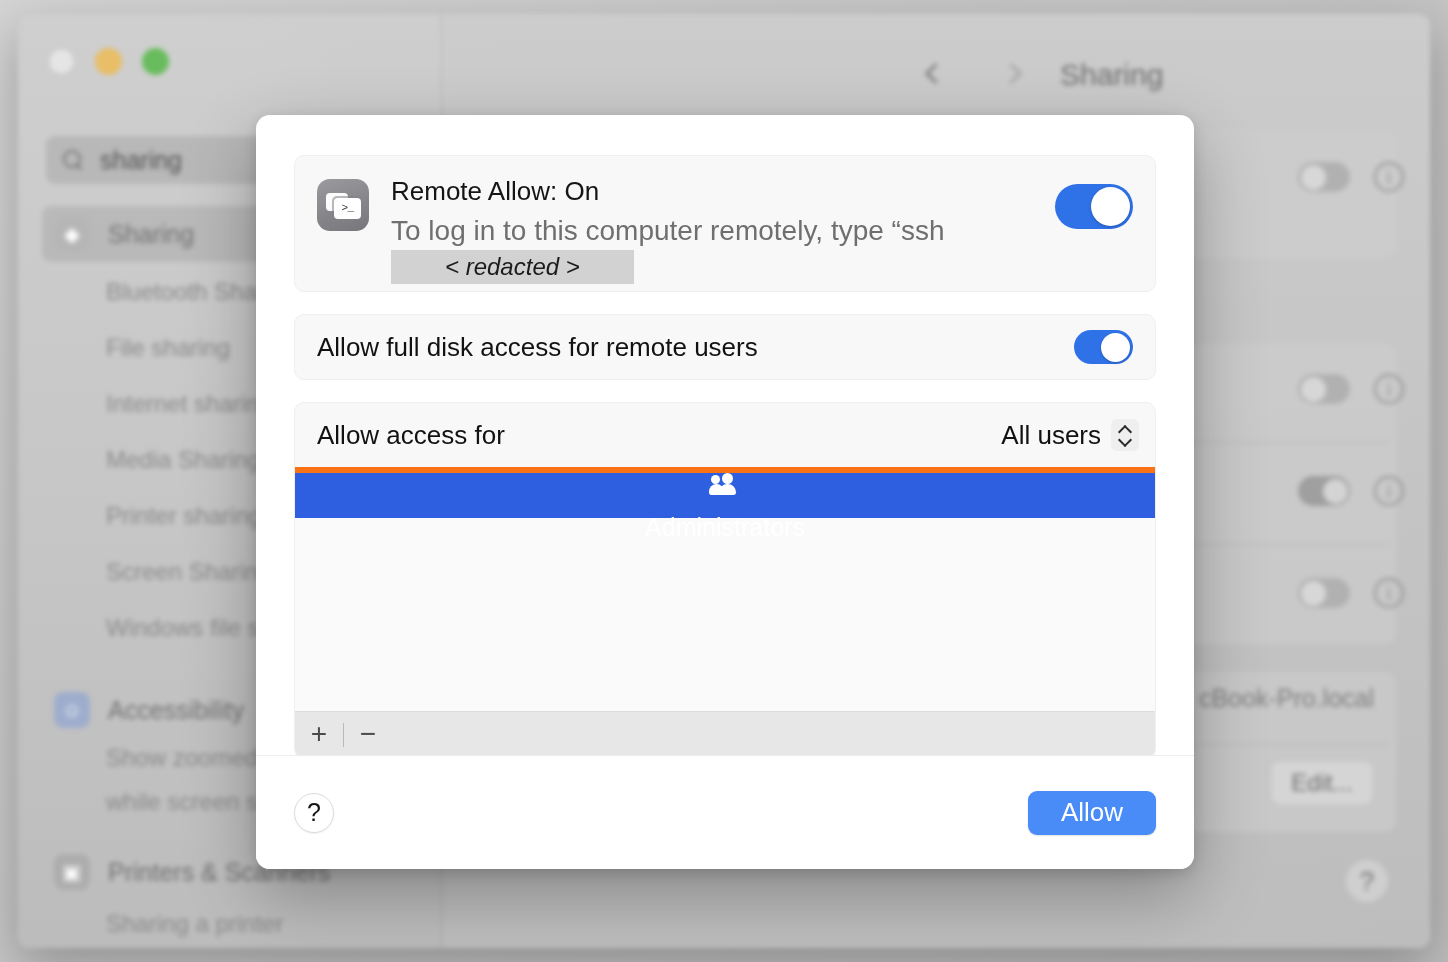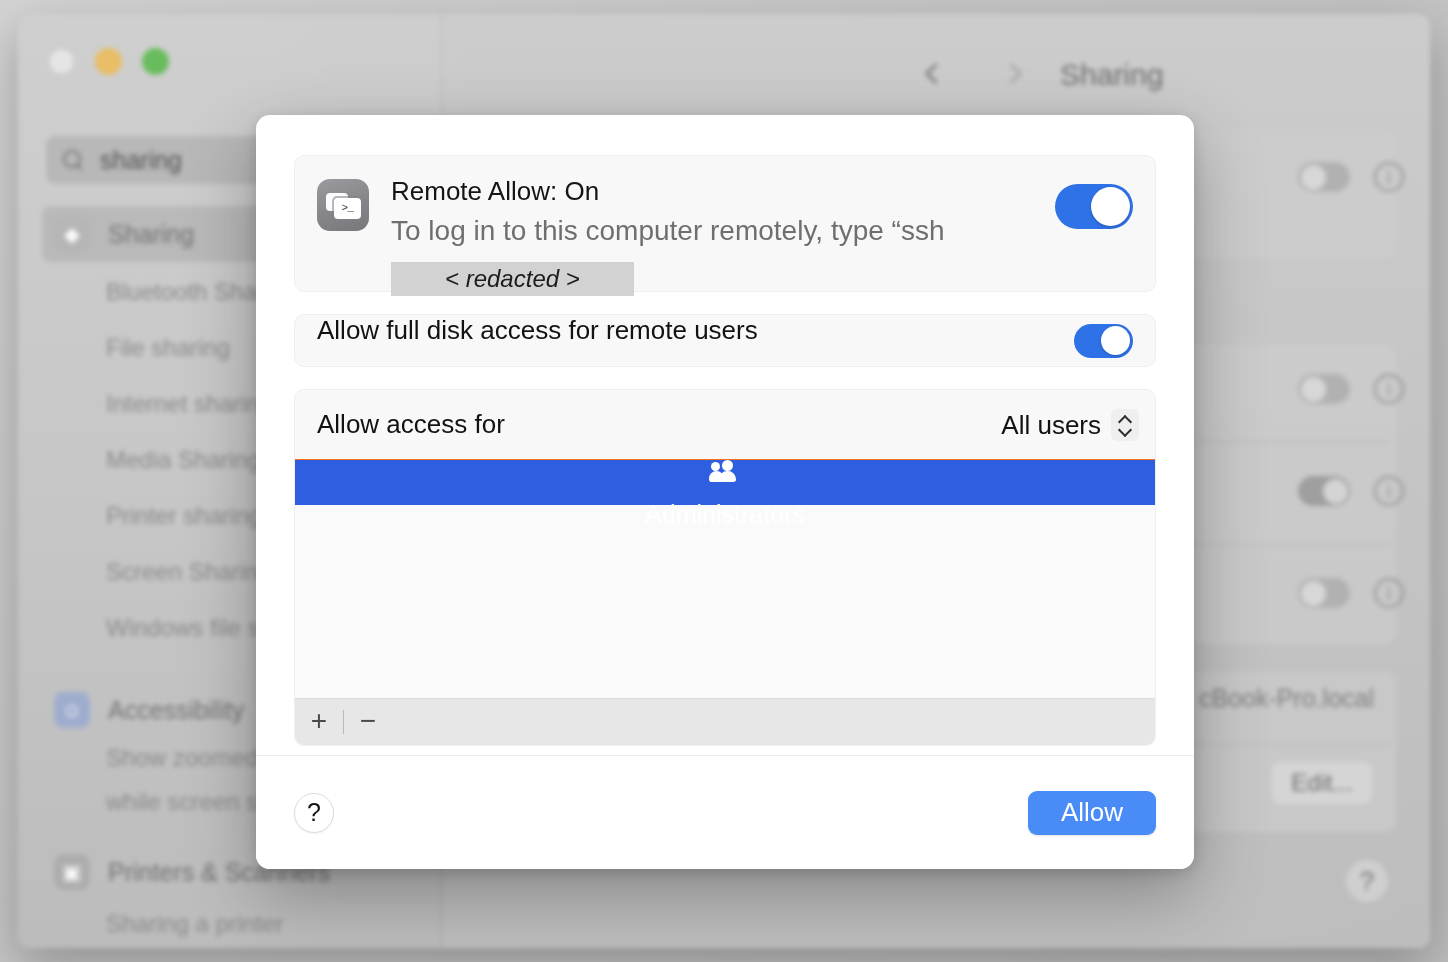--- a/index.html
+++ b/index.html
@@ -312,21 +312,21 @@
   }
   .rl-desc {
     font-size: 28px;
     color: #6f6f6f;
     margin-top: 6px;
     line-height: 1.25;
     white-space: nowrap;
   }
   .rl-redacted {
     display: inline-block;
-    margin-top: 14px;
+    margin-top: 2px;
     padding: 3px 54px;
     background: #d2d2d2;
     color: #1c1c1c;
     font-size: 24px;
     font-style: italic;
   }
   .toggle-big {
     position: absolute;
     right: 22px; top: 28px;
     width: 78px; height: 45px;
@@ -339,23 +339,23 @@
     width: 39px; height: 39px;
     border-radius: 50%;
     background: #ffffff;
     box-shadow: 0 1px 3px rgba(0,0,0,0.25);
   }
 
   
   #card-full-disk {
     position: relative;
     margin-top: 22px;
-    height: 53px;
-    display: flex;
-    align-items: flex-start;
+    height: 66px;
+    display: flex;
+    align-items: center;
     padding: 0 22px;
   }
   .fd-label { font-size: 26px; color: #121212; }
   .toggle-sm {
     position: absolute;
     right: 22px; top: 50%;
     transform: translateY(-50%);
     width: 59px; height: 34px;
     border-radius: 17px;
     background: #2f72e8;
@@ -377,21 +377,21 @@
     overflow: hidden;
     display: flex;
     flex-direction: column;
   }
   .access-head {
     position: relative;
     height: 70px;
     display: flex;
     align-items: center;
     padding: 0 16px 0 22px;
-    border-bottom: 1px solid #f97316;
+    border-bottom: 6px solid #f97316;
     flex: none;
   }
   .access-label { font-size: 26px; color: #121212; }
   .popup {
     position: absolute;
     right: 16px; top: 50%;
     transform: translateY(-50%);
     display: flex;
     align-items: flex-end;
     gap: 10px;

